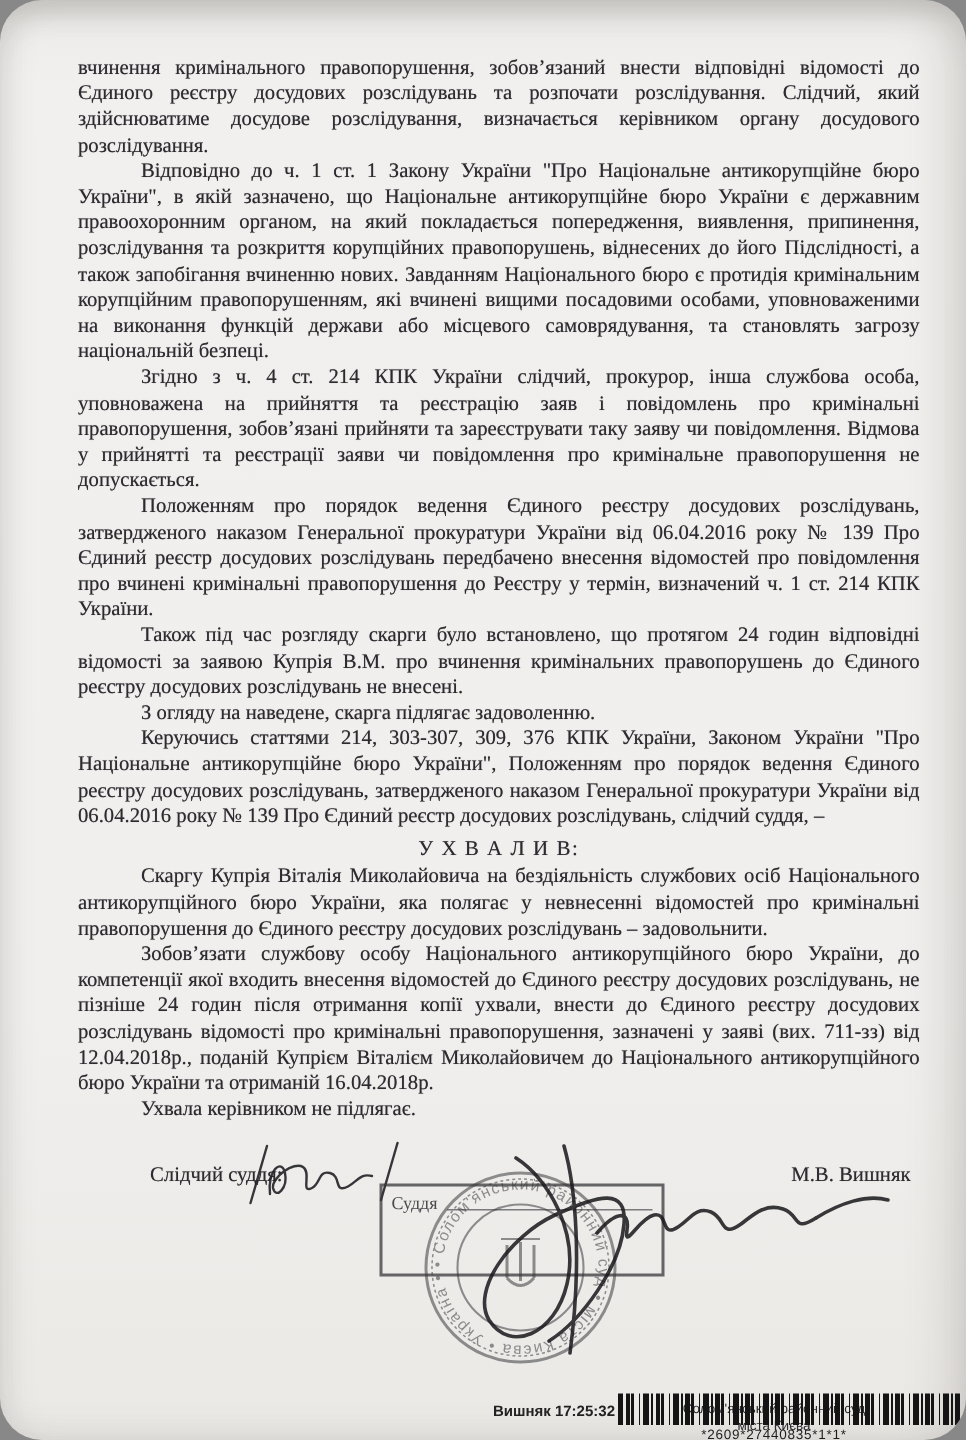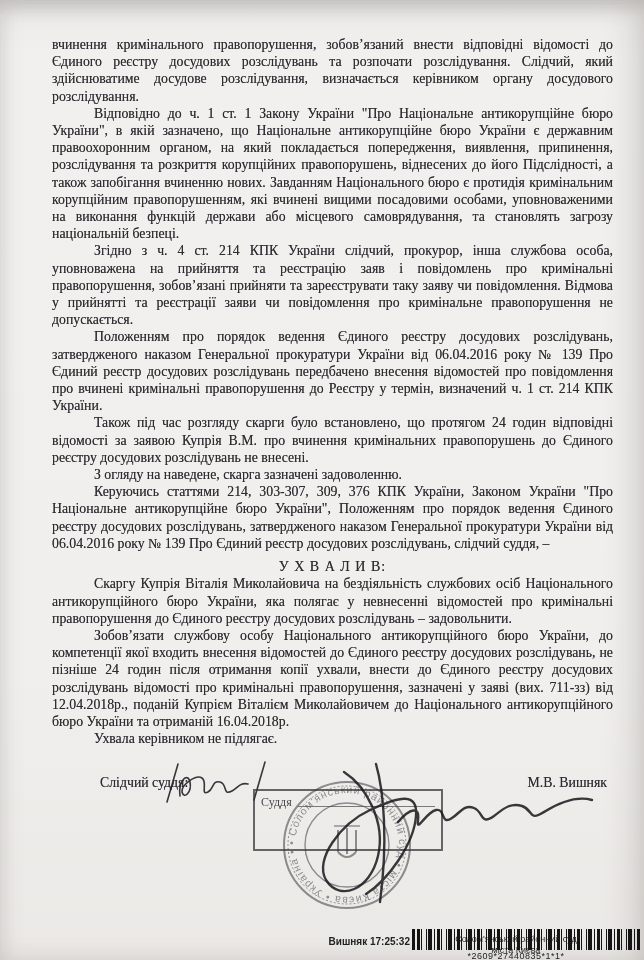--- a/index.html
+++ b/index.html
@@ -3,20 +3,21 @@
 <meta charset="utf-8">
 <style>
   html,body { margin:0; padding:0; background:#888; }
   .page {
     position:relative; width:644px; height:960px; margin:0 auto;
     background: linear-gradient(180deg,#e2e1df 0px,#edecea 16px,#f1f0ee 55px,#f0efed 70%,#ebe9e6 100%);
     box-shadow: inset -16px 0 26px rgba(110,105,100,.16), inset 0 12px 16px rgba(110,105,100,.14), inset 10px 0 18px rgba(120,115,110,.07);
     overflow:hidden;
     font-family:"Liberation Serif", serif;
     color:#2c2b30;
+    border-radius:28px;
   }
   .body-text {
     position:absolute; left:52px; top:36px; width:561px;
     font-size:13.8px; line-height:17.2px; text-align:justify;
     text-shadow:0 0 .45px rgba(20,20,25,.55);
   }
   .body-text p { margin:0; text-indent:42px; }
   .body-text p.no-indent { text-indent:0; }
   .ruling-heading {
     margin:6px 0 0 0; font-size:14px; font-weight:normal;
@@ -69,21 +70,21 @@
 <body>
 
 <div class="page">
 
   <div class="body-text">
     <p class="no-indent">вчинення кримінального правопорушення, зобов’язаний внести відповідні відомості до Єдиного реєстру досудових розслідувань та розпочати розслідування. Слідчий, який здійснюватиме досудове розслідування, визначається керівником органу досудового розслідування.</p>
     <p>Відповідно до ч. 1 ст. 1 Закону України "Про Національне антикорупційне бюро України", в якій зазначено, що Національне антикорупційне бюро України є державним правоохоронним органом, на який покладається попередження, виявлення, припинення, розслідування та розкриття корупційних правопорушень, віднесених до його Підслідності, а також запобігання вчиненню нових. Завданням Національного бюро є протидія кримінальним корупційним правопорушенням, які вчинені вищими посадовими особами, уповноваженими на виконання функцій держави або місцевого самоврядування, та становлять загрозу національній безпеці.</p>
     <p>Згідно з ч. 4 ст. 214 КПК України слідчий, прокурор, інша службова особа, уповноважена на прийняття та реєстрацію заяв і повідомлень про кримінальні правопорушення, зобов’язані прийняти та зареєструвати таку заяву чи повідомлення. Відмова у прийнятті та реєстрації заяви чи повідомлення про кримінальне правопорушення не допускається.</p>
     <p>Положенням про порядок ведення Єдиного реєстру досудових розслідувань, затвердженого наказом Генеральної прокуратури України від 06.04.2016 року № 139 Про Єдиний реєстр досудових розслідувань передбачено внесення відомостей про повідомлення про вчинені кримінальні правопорушення до Реєстру у термін, визначений ч. 1 ст. 214 КПК України.</p>
     <p>Також під час розгляду скарги було встановлено, що протягом 24 годин відповідні відомості за заявою Купрія В.М. про вчинення кримінальних правопорушень до Єдиного реєстру досудових розслідувань не внесені.</p>
-    <p>З огляду на наведене, скарга зазначені задоволенню.</p>
+    <p>З огляду на наведене, скарга підлягає задоволенню.</p>
     <p>Керуючись статтями 214, 303-307, 309, 376 КПК України, Законом України "Про Національне антикорупційне бюро України", Положенням про порядок ведення Єдиного реєстру досудових розслідувань, затвердженого наказом Генеральної прокуратури України від 06.04.2016 року № 139 Про Єдиний реєстр досудових розслідувань, слідчий суддя, –</p>
 
     <h2 class="ruling-heading">У Х В А Л И В:</h2>
 
     <p>Скаргу Купрія Віталія Миколайовича на бездіяльність службових осіб Національного антикорупційного бюро України, яка полягає у невнесенні відомостей про кримінальні правопорушення до Єдиного реєстру досудових розслідувань – задовольнити.</p>
     <p>Зобов’язати службову особу Національного антикорупційного бюро України, до компетенції якої входить внесення відомостей до Єдиного реєстру досудових розслідувань, не пізніше 24 годин після отримання копії ухвали, внести до Єдиного реєстру досудових розслідувань відомості про кримінальні правопорушення, зазначені у заяві (вих. 711-зз) від 12.04.2018р., поданій Купрієм Віталієм Миколайовичем до Національного антикорупційного бюро України та отриманій 16.04.2018р.</p>
     <p>Ухвала керівником не підлягає.</p>
 
     <div class="signature-row">
       <span>Слідчий суддя:</span>

